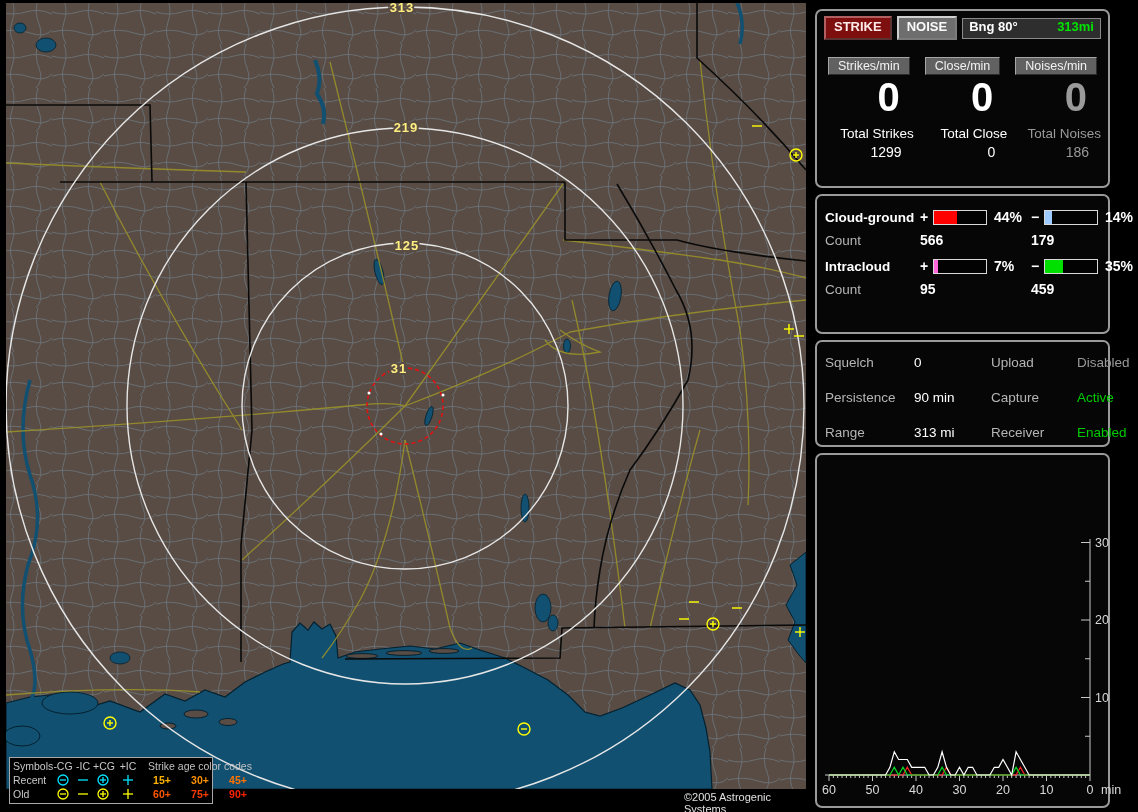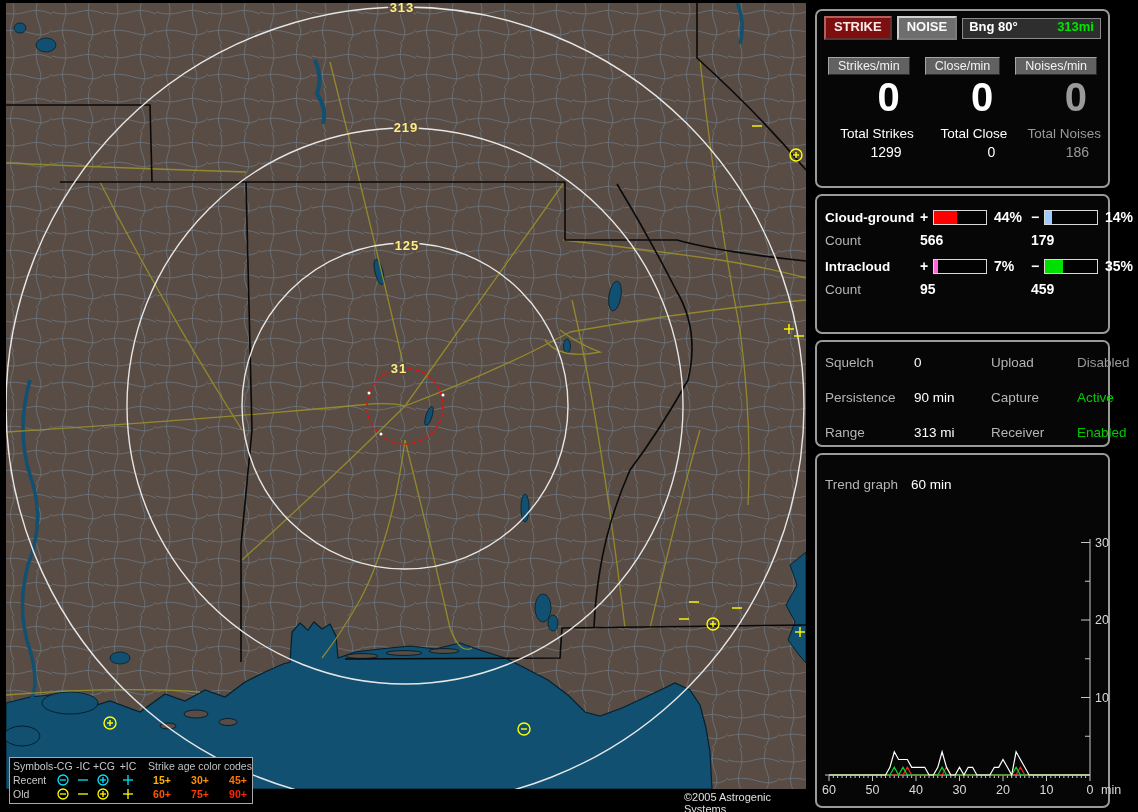--- a/index.html
+++ b/index.html
@@ -2,21 +2,21 @@
 <html><head>
 <meta charset="utf-8">
 <style>
   html,body{margin:0;padding:0;background:#000;}
   .stage{position:relative;width:1138px;height:812px;background:#000;overflow:hidden;
          font-family:"Liberation Sans","DejaVu Sans",sans-serif;color:#fff;}
   svg text{font-family:"Liberation Sans","DejaVu Sans",sans-serif;}
 
   
   .map-wrap{position:absolute;left:0;top:0;width:810px;height:812px;}
-  .legend{position:absolute;left:9px;top:757px;width:244px;background:#000;
+  .legend{position:absolute;left:9px;top:757px;width:204px;background:#000;
           border:1px solid #a8a8a8;font-size:10.5px;color:#c8c8c8;padding:1px 3px 2px 3px;box-sizing:border-box;}
   .lg-row{display:grid;grid-template-columns:40px 20px 20px 20px 30px 38px 38px 38px;align-items:center;height:14px;}
   .lg-row .c{text-align:center;}
   .lg-age-head{grid-column:6 / span 3;text-align:center;color:#c0c0c0;}
   .lg-age{text-align:center;font-weight:bold;}
   .lg-sym svg{display:block;margin:0 auto;}
   .copyright{position:absolute;left:684px;top:791px;font-size:11px;color:#e0e0e0;}
 
   
   .box{position:absolute;left:815px;width:295px;border:2px solid #9a9a9a;border-radius:7px;
@@ -387,24 +387,20 @@
         <span class="lab">Capture</span>
         <span class="green">Active</span>
         <span class="lab">Range</span>
         <span class="plain">313 mi</span>
         <span class="lab">Receiver</span>
         <span class="green">Enabled</span>
       </div>
 </div>
 
 <div class="box" id="box4">
-  <div class="trendrow">
-    <span class="lab">Trend graph</span>
-    <span>60 min</span>
-  </div>
   <svg id="trend-svg" viewBox="0 0 314 351">
         <g stroke="#c8c8c8" stroke-width="1" fill="none">
           <line x1="273" y1="84" x2="273" y2="320"></line>
           <line x1="8" y1="320" x2="273" y2="320"></line>
           <line x1="264" y1="242.5" x2="273" y2="242.5"></line>
           <line x1="264" y1="165" x2="273" y2="165"></line>
           <line x1="264" y1="87.5" x2="273" y2="87.5"></line>
           <line x1="268" y1="281.25" x2="273" y2="281.25"></line>
           <line x1="268" y1="203.75" x2="273" y2="203.75"></line>
           <line x1="268" y1="126.25" x2="273" y2="126.25"></line>

